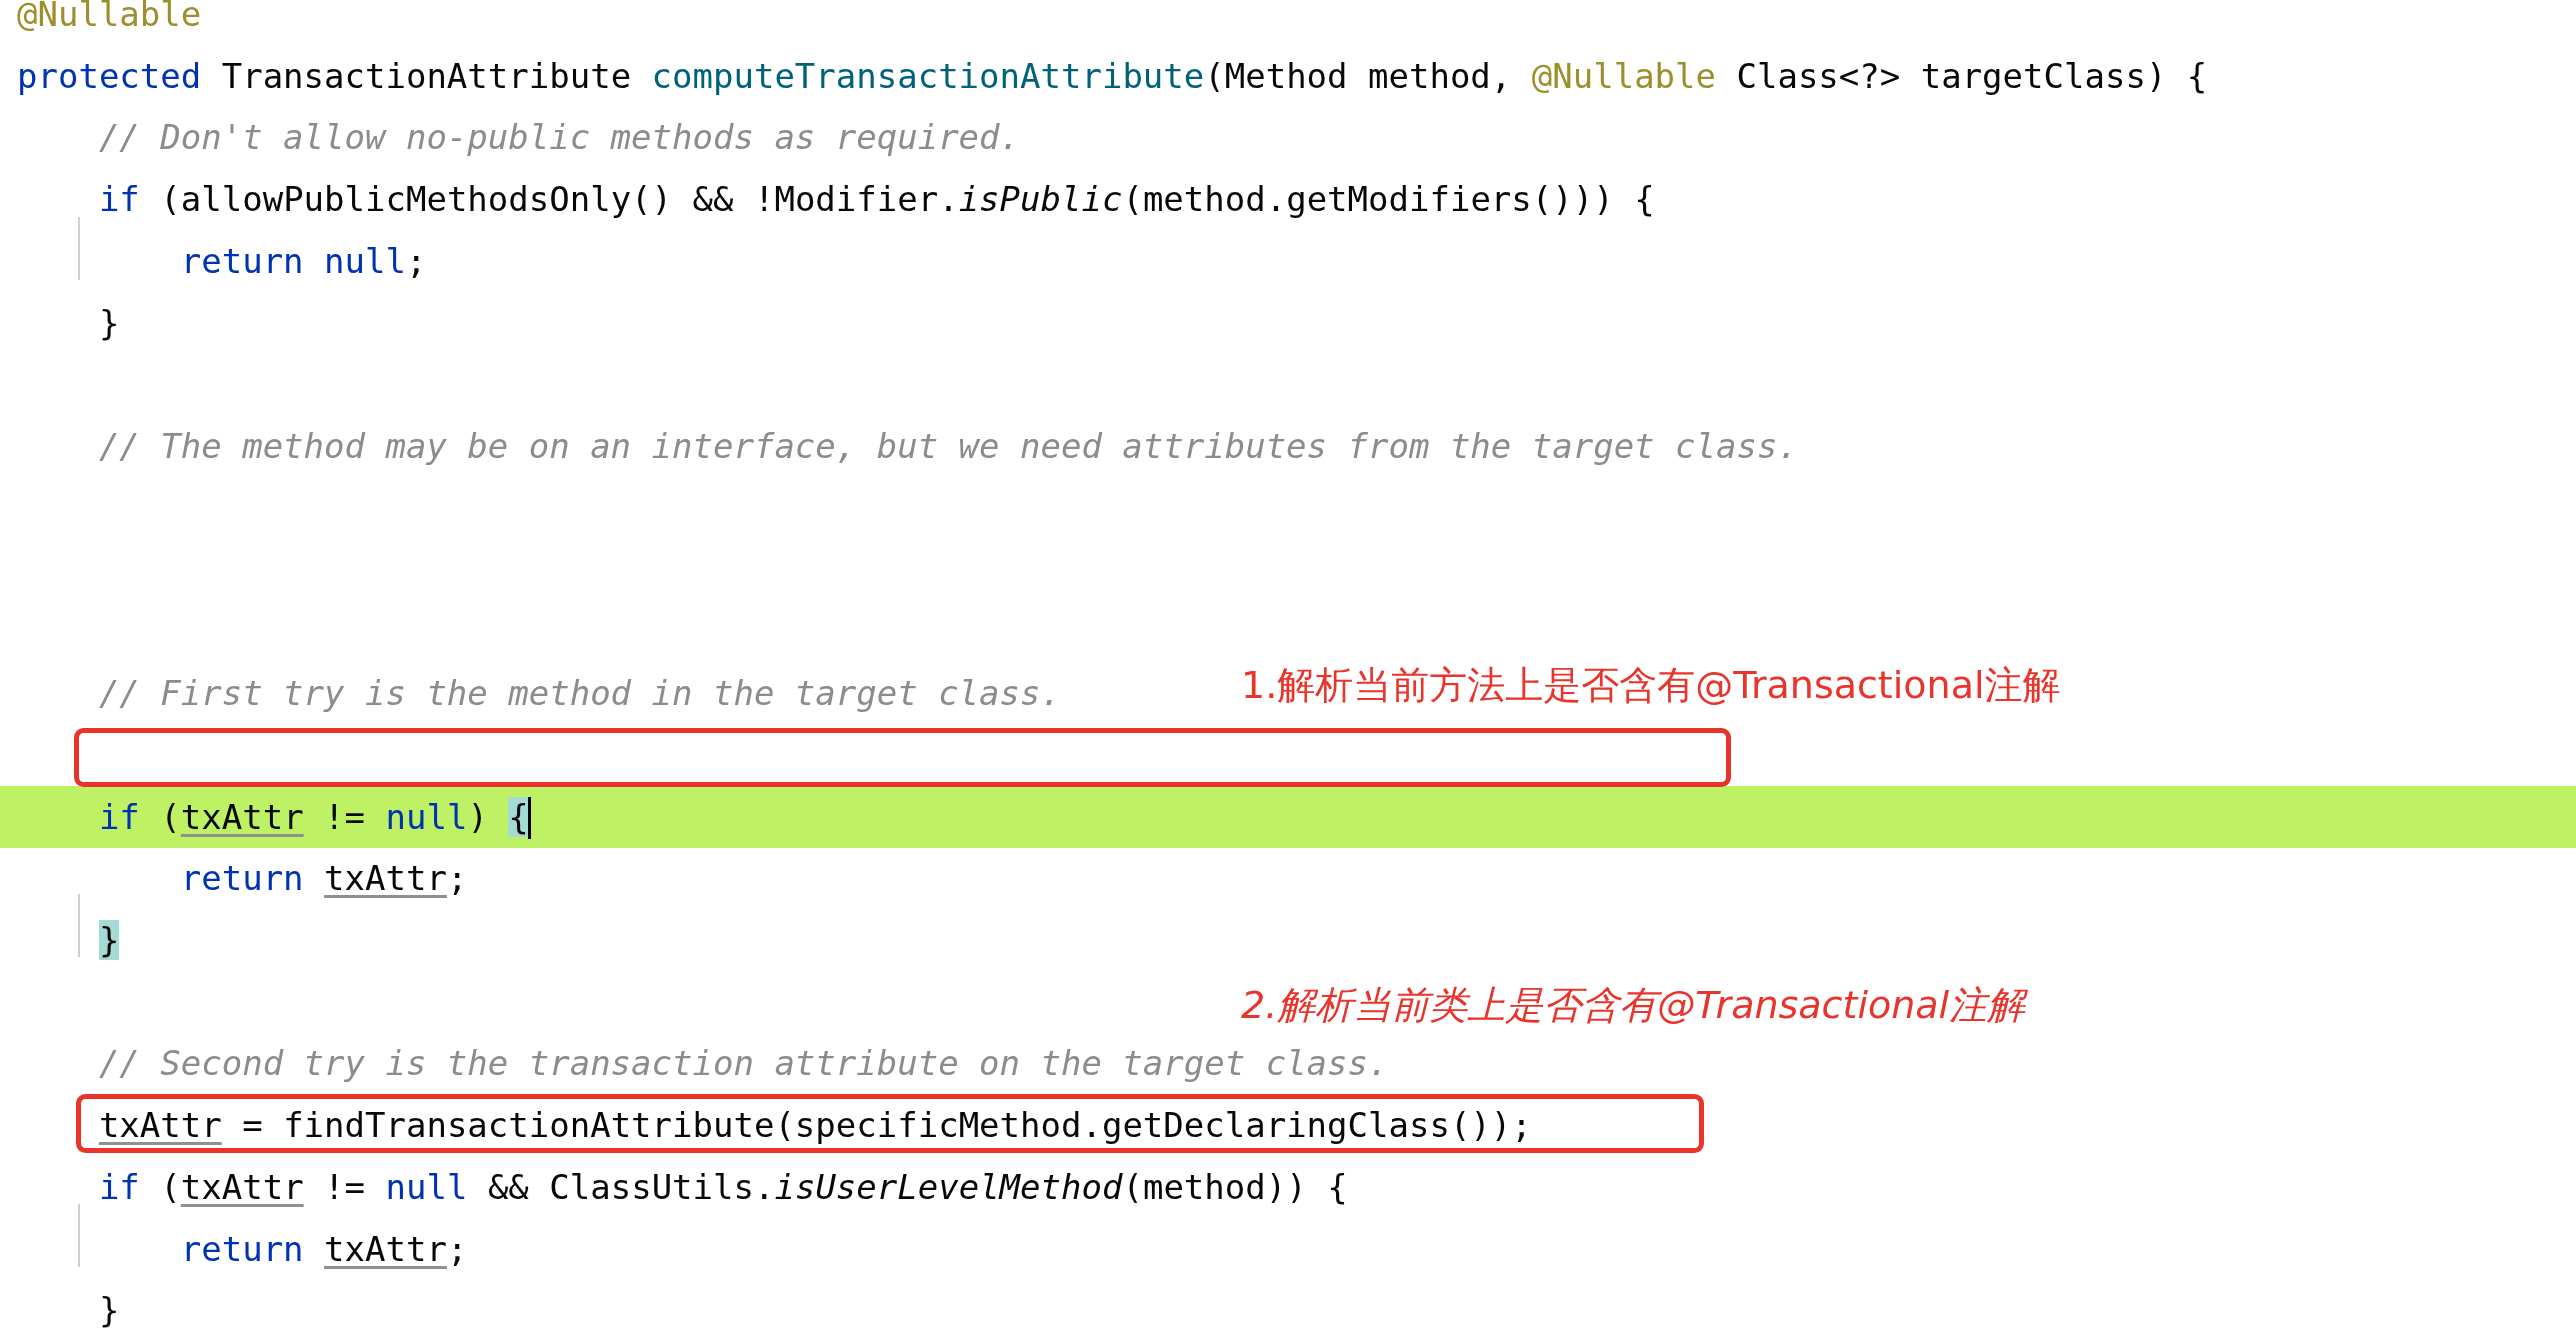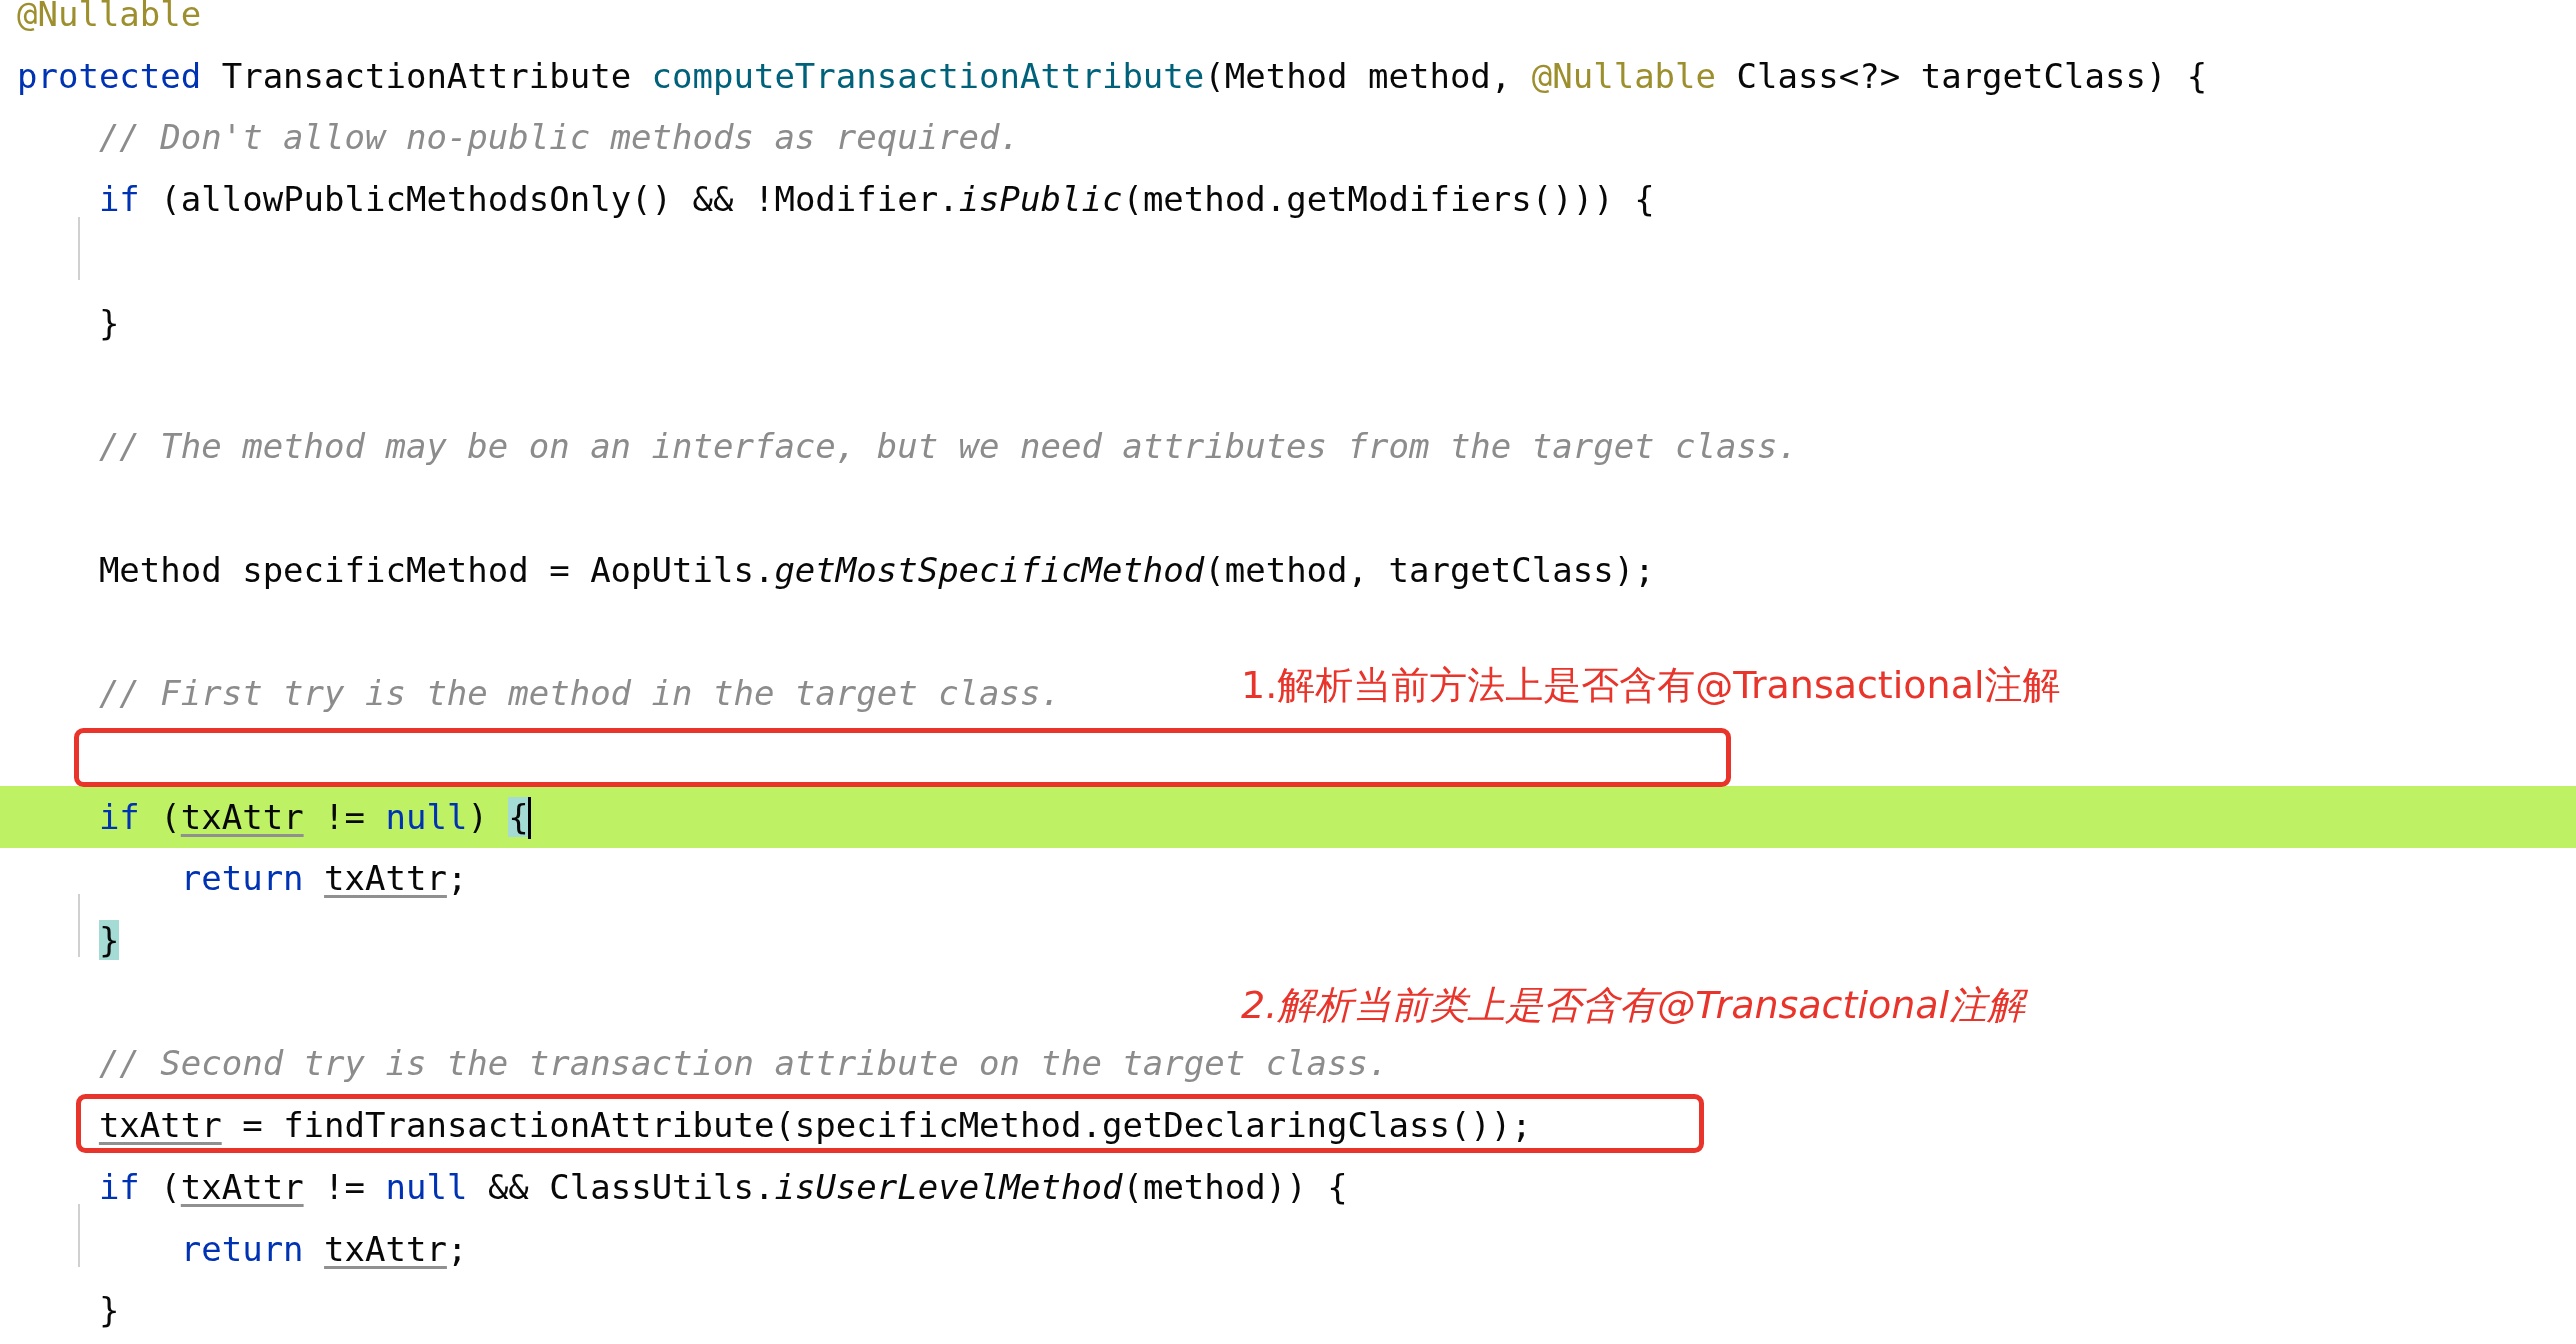--- a/index.html
+++ b/index.html
@@ -84,24 +84,24 @@
   }
 </style>
 </head>
 <body>
 
 <div id="editor">
     <div class="line" style="top: -17px; height: 62px;"><span class="txt"><span class="anno">@Nullable</span></span></div>
     <div class="line" style="top: 45px; height: 62px;"><span class="txt"><span class="kw">protected </span><span class="plain">TransactionAttribute </span><span class="meth">computeTransactionAttribute</span><span class="plain">(Method method, </span><span class="anno">@Nullable</span><span class="plain"> Class&lt;?&gt; targetClass) {</span></span></div>
     <div class="line" style="top: 106px; height: 62px;"><span class="txt"><span class="cmt">    // Don't allow no-public methods as required.</span></span></div>
     <div class="line" style="top: 168px; height: 62px;"><span class="txt"><span class="plain">    </span><span class="kw">if</span><span class="plain"> (allowPublicMethodsOnly() &amp;&amp; !Modifier.</span><span class="ital">isPublic</span><span class="plain">(method.getModifiers())) {</span></span></div>
+    <div class="line" style="top: 230px; height: 62px;"><span class="txt"><span class="plain">        </span><span class="kw">return null</span><span class="plain">;</span></span></div>
     <div class="line" style="top: 292px; height: 62px;"><span class="txt"><span class="plain">    }</span></span></div>
     <div class="line" style="top: 353px; height: 62px;"><span class="txt"></span></div>
     <div class="line" style="top: 415px; height: 62px;"><span class="txt"><span class="cmt">    // The method may be on an interface, but we need attributes from the target class.</span></span></div>
-    <div class="line" style="top: 539px; height: 62px;"><span class="txt"><span class="plain">    Method specificMethod = AopUtils.</span><span class="ital">getMostSpecificMethod</span><span class="plain">(method, targetClass);</span></span></div>
     <div class="line" style="top: 600px; height: 62px;"><span class="txt"></span></div>
     <div class="line" style="top: 662px; height: 62px;"><span class="txt"><span class="cmt">    // First try is the method in the target class.</span></span></div>
     <div class="line caretrow" style="top: 786px; height: 62px;"><span class="txt"><span class="plain">    </span><span class="kw">if</span><span class="plain"> (</span><span class="field">txAttr</span><span class="plain"> != </span><span class="kw">null</span><span class="plain">) </span><span class="brace-hl plain">{</span><span class="caret"></span></span></div>
     <div class="line" style="top: 847px; height: 62px;"><span class="txt"><span class="plain">        </span><span class="kw">return</span><span class="plain"> </span><span class="field">txAttr</span><span class="plain">;</span></span></div>
     <div class="line" style="top: 909px; height: 62px;"><span class="txt"><span class="plain">    </span><span class="brace-hl plain">}</span></span></div>
     <div class="line" style="top: 971px; height: 62px;"><span class="txt"></span></div>
     <div class="line" style="top: 1032px; height: 62px;"><span class="txt"><span class="cmt">    // Second try is the transaction attribute on the target class.</span></span></div>
     <div class="line" style="top: 1094px; height: 62px;"><span class="txt"><span class="plain">    </span><span class="field">txAttr</span><span class="plain"> = findTransactionAttribute(specificMethod.getDeclaringClass());</span></span></div>
     <div class="line" style="top: 1156px; height: 62px;"><span class="txt"><span class="plain">    </span><span class="kw">if</span><span class="plain"> (</span><span class="field">txAttr</span><span class="plain"> != </span><span class="kw">null</span><span class="plain"> &amp;&amp; ClassUtils.</span><span class="ital">isUserLevelMethod</span><span class="plain">(method)) {</span></span></div>
     <div class="line" style="top: 1218px; height: 62px;"><span class="txt"><span class="plain">        </span><span class="kw">return</span><span class="plain"> </span><span class="field">txAttr</span><span class="plain">;</span></span></div>

